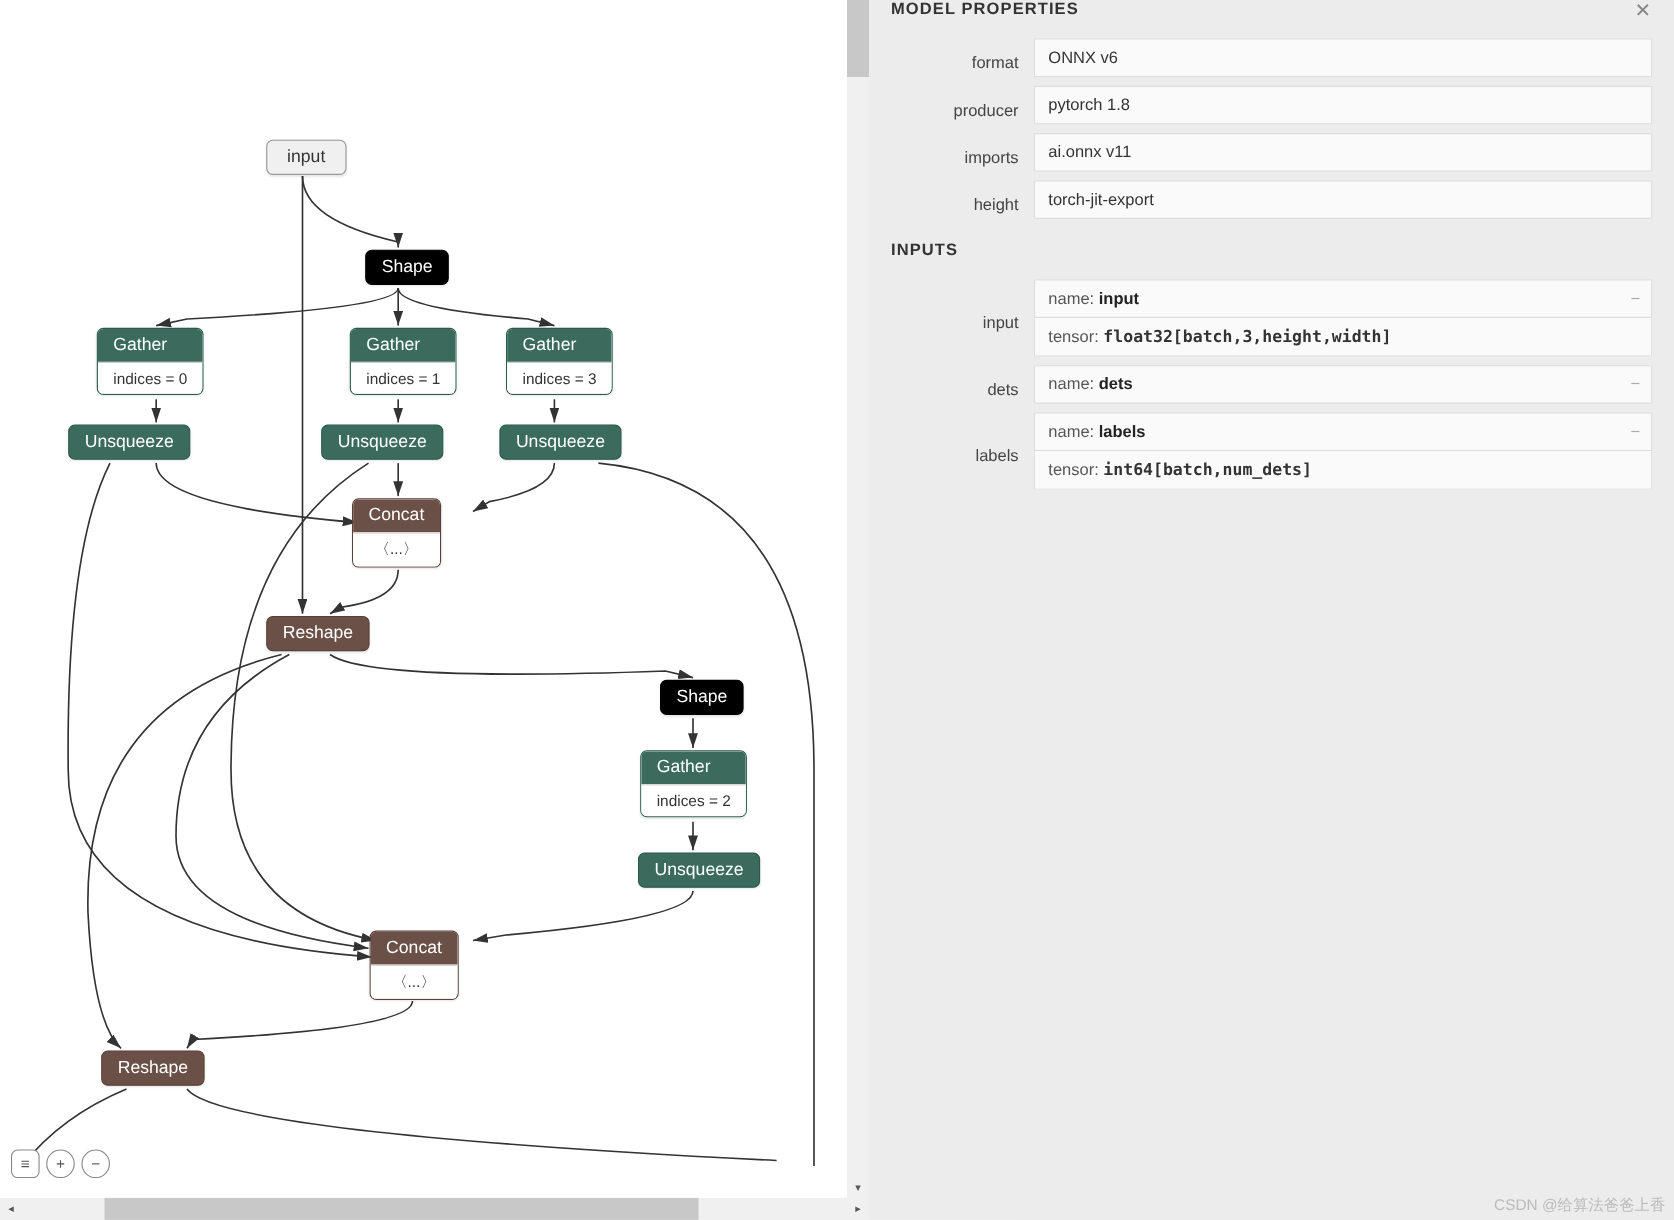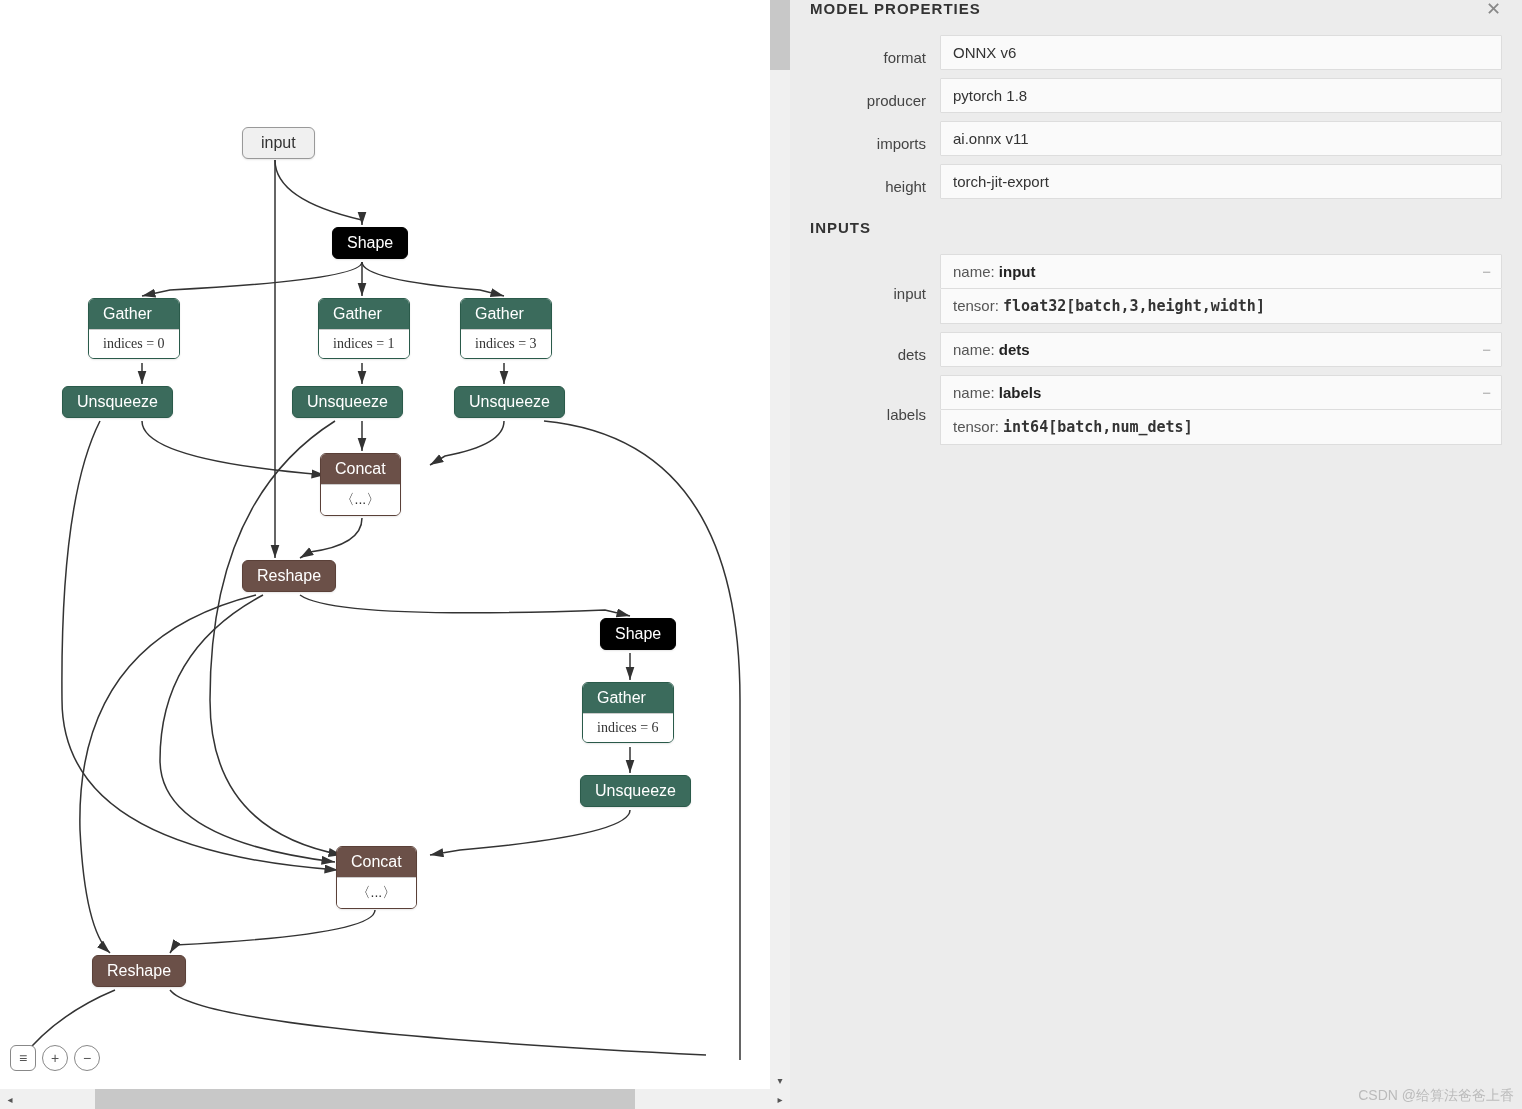--- a/index.html
+++ b/index.html
@@ -52,21 +52,20 @@
       background: #3b6b5c;
       color: #ffffff;
       padding: 6px 14px;
     }
     .node-gather .node-body {
       background: #fff;
       color: #333;
       padding: 6px 14px;
       border-top: 1px solid #ccc;
       font-size: 14px;
-      font-family: Liberation Serif, serif;
     }
     .node-unsqueeze {
       background: #3b6b5c;
       color: #fff;
       padding: 6px 14px;
       border: 1px solid #2a5a4a;
     }
     .node-concat {
       border: 1px solid #5a4038;
     }
@@ -349,21 +348,21 @@
   <div class="node node-reshape" style="left:242px; top:560px;">
     <span>Reshape</span>
   </div>
 
   <div class="node node-shape" style="left:600px; top:618px;">
     <span>Shape</span>
   </div>
 
   <div class="node node-gather" style="left:582px; top:682px;">
     <div class="node-head">Gather</div>
-    <div class="node-body">indices = 6</div>
+    <div class="node-body">indices = 2</div>
   </div>
 
   <div class="node node-unsqueeze" style="left:580px; top:775px;">
     <span>Unsqueeze</span>
   </div>
 
   <div class="node node-concat" style="left:336px; top:846px;">
     <div class="node-head">Concat</div>
     <div class="node-body">〈...〉</div>
   </div>

